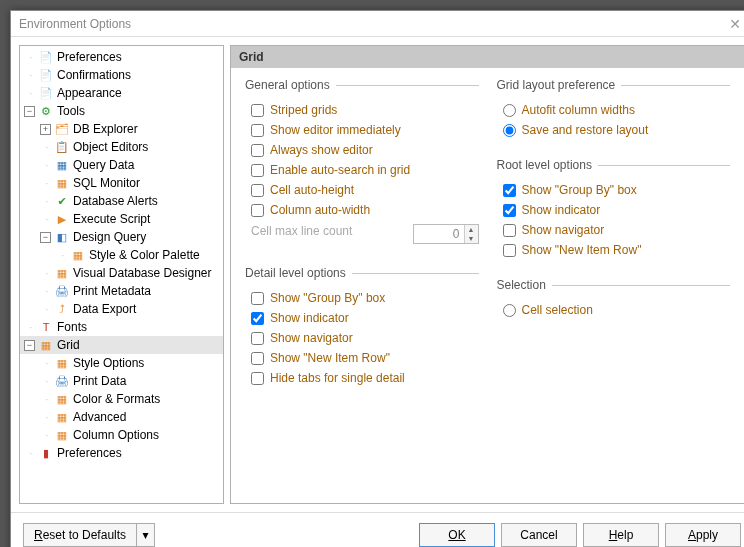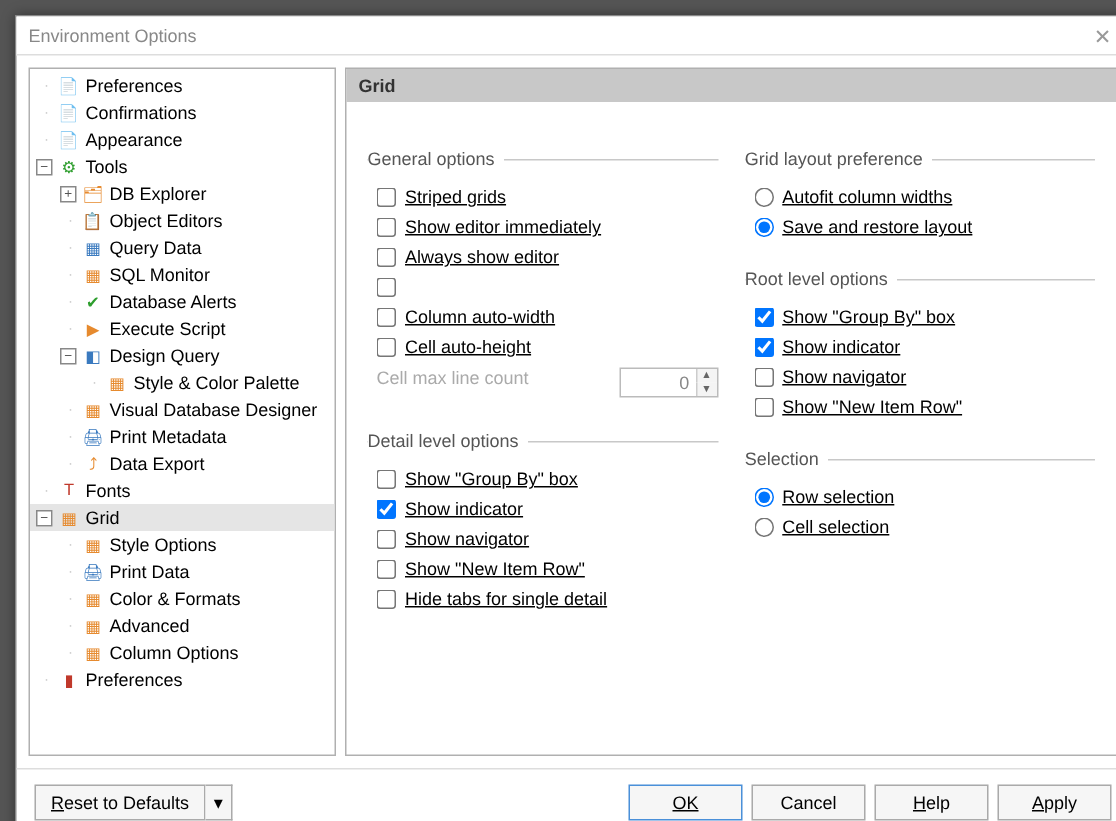--- a/index.html
+++ b/index.html
@@ -11,27 +11,27 @@
 .content { flex: 1; display: flex; padding: 8px; gap: 6px; min-height: 0; }
 .tree-panel { width: 205px; border: 1px solid #b0b0b0; background: #fff; overflow-y: auto; overflow-x: hidden; padding: 2px 0; }
 .tree-item { display: flex; align-items: center; height: 18px; padding-right: 4px; cursor: default; white-space: nowrap; }
 .tree-item.selected { background: #e5e5e5; }
 .tree-toggle { width: 11px; height: 11px; border: 1px solid #888; display: inline-flex; align-items: center; justify-content: center; font-size: 9px; line-height: 1; margin-right: 3px; background: #fff; color: #555; flex-shrink: 0; }
 .tree-indent { display: inline-block; flex-shrink: 0; }
 .tree-dotline { width: 14px; display: inline-flex; align-items: center; justify-content: center; color: #ccc; font-size: 10px; flex-shrink: 0; }
 .tree-icon { width: 16px; height: 16px; display: inline-flex; align-items: center; justify-content: center; margin-right: 3px; font-size: 11px; flex-shrink: 0; }
 .main-panel { flex: 1; display: flex; flex-direction: column; border: 1px solid #b0b0b0; background: #fff; }
 .panel-header { height: 22px; background: #c8c8c8; color: #333; font-weight: bold; display: flex; align-items: center; padding: 0 8px; }
-.panel-body { flex: 1; display: flex; padding: 10px 14px; gap: 18px; margin-top: 21px; }
+.panel-body { flex: 1; display: flex; padding: 10px 14px; gap: 18px; }
 .col { flex: 1; display: flex; flex-direction: column; gap: 4px; }
 fieldset { border: 1px solid #c8c8c8; border-left: none; border-right: none; border-bottom: none; padding: 8px 0 8px 0; margin-bottom: 6px; }
 legend { color: #555; padding-right: 6px; font-size: 12px; }
 .checkbox-row, .radio-row { display: flex; align-items: center; height: 20px; gap: 6px; padding-left: 6px; }
 .checkbox-row input, .radio-row input { width: 13px; height: 13px; }
-.checkbox-row label, .radio-row label { color: #000000; text-decoration: underline; }
+.checkbox-row label, .radio-row label { color: #a16207; }
 .spinner-row { display: flex; align-items: flex-start; height: 24px; padding-left: 6px; gap: 6px; color: #aaa; margin-top: 4px; }
 .spinner-row label { flex: 1; }
 .spinner { display: flex; align-items: center; border: 1px solid #bbb; background: #fff; height: 20px; }
 .spinner input { width: 50px; border: none; text-align: right; padding: 0 4px; outline: none; background: #fff; color: #888; height: 18px; }
 .spinner .spin-buttons { display: flex; flex-direction: column; width: 14px; }
 .spinner .spin-buttons div { height: 9px; border-left: 1px solid #ccc; display: flex; align-items: center; justify-content: center; font-size: 7px; color: #666; background: #f4f4f4; }
 .buttonbar { height: 44px; border-top: 1px solid #ddd; display: flex; align-items: center; padding: 0 12px; gap: 6px; }
 .buttonbar .spacer { flex: 1; }
 .btn { height: 24px; min-width: 76px; background: #f6f6f6; border: 1px solid #aaa; cursor: default; padding: 0 10px; display: inline-flex; align-items: center; justify-content: center; }
 .btn.primary { border: 1px solid #4a90d9; }
@@ -210,28 +210,29 @@
             <div class="checkbox-row">
                 <input type="checkbox" style="">
                 <label>Show editor immediately</label>
               </div>
             <div class="checkbox-row">
                 <input type="checkbox" style="">
                 <label>Always show editor</label>
               </div>
             <div class="checkbox-row">
                 <input type="checkbox" style="">
+                <label>Enable auto-search in grid</label>
+              </div>
+            <div class="checkbox-row">
+                <input type="checkbox" style="">
+                <label>Cell auto-height</label>
               </div>
             <div class="checkbox-row">
                 <input type="checkbox" style="">
                 <label>Column auto-width</label>
-              </div>
-            <div class="checkbox-row">
-                <input type="checkbox" style="">
-                <label>Cell auto-height</label>
               </div>
             <div class="spinner-row">
               <label>Cell max line count</label>
               <div class="spinner">
                 <input type="text" disabled="" value="0" style="">
                 <div class="spin-buttons">
                   <div>▲</div>
                   <div>▼</div>
                 </div>
               </div>
@@ -291,24 +292,20 @@
                 <label>Show navigator</label>
               </div>
             <div class="checkbox-row">
                 <input type="checkbox" style="">
                 <label>Show "New Item Row"</label>
               </div>
           </fieldset>
 
           <fieldset>
             <legend>Selection</legend>
-            <div class="radio-row">
-                <input type="radio" name="sel" checked="" style="">
-                <label>Row selection</label>
-              </div>
             <div class="radio-row">
                 <input type="radio" name="sel" style="">
                 <label>Cell selection</label>
               </div>
           </fieldset>
         </div>
 
       </div>
     </div>
   </div>

